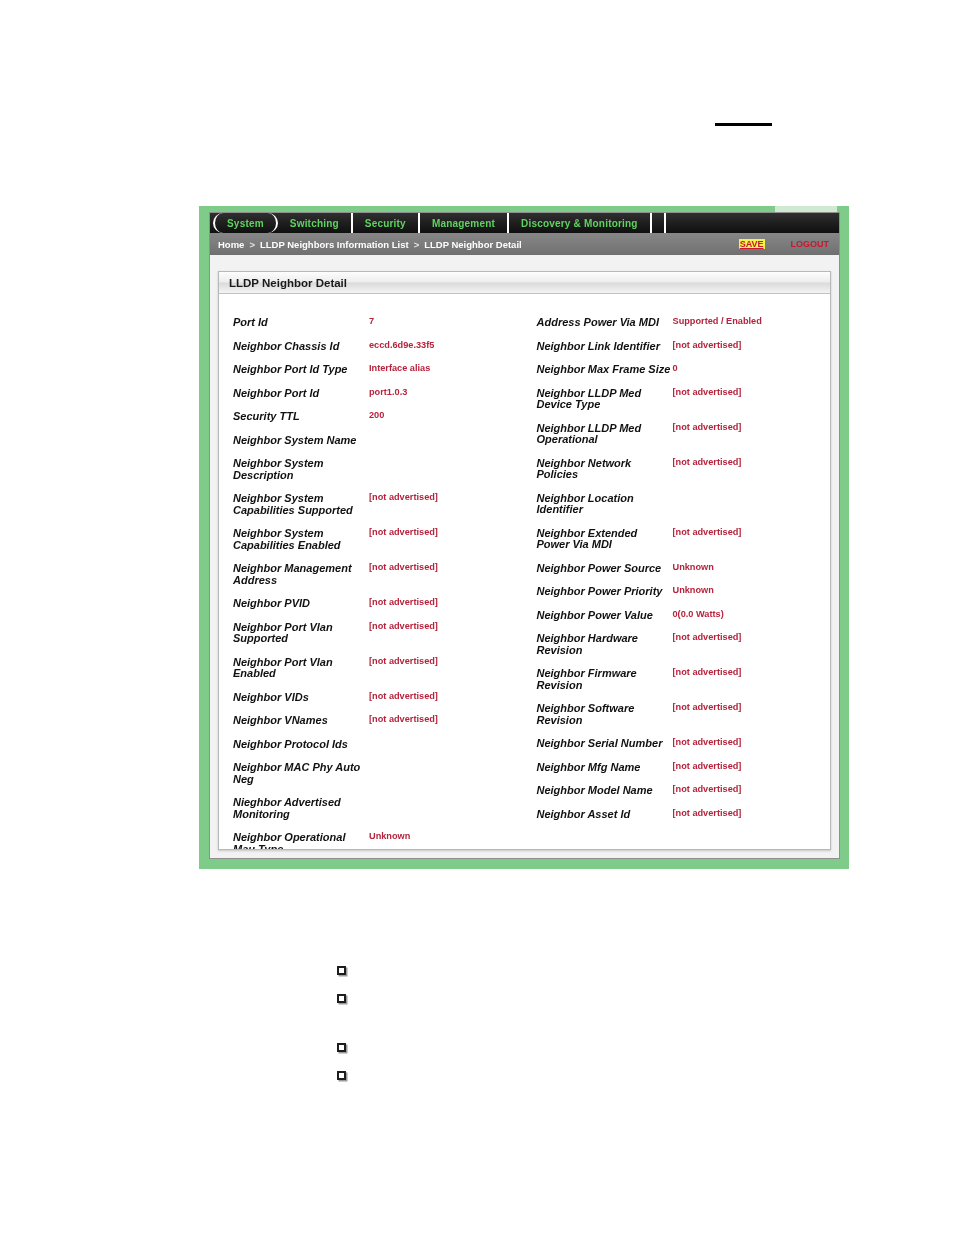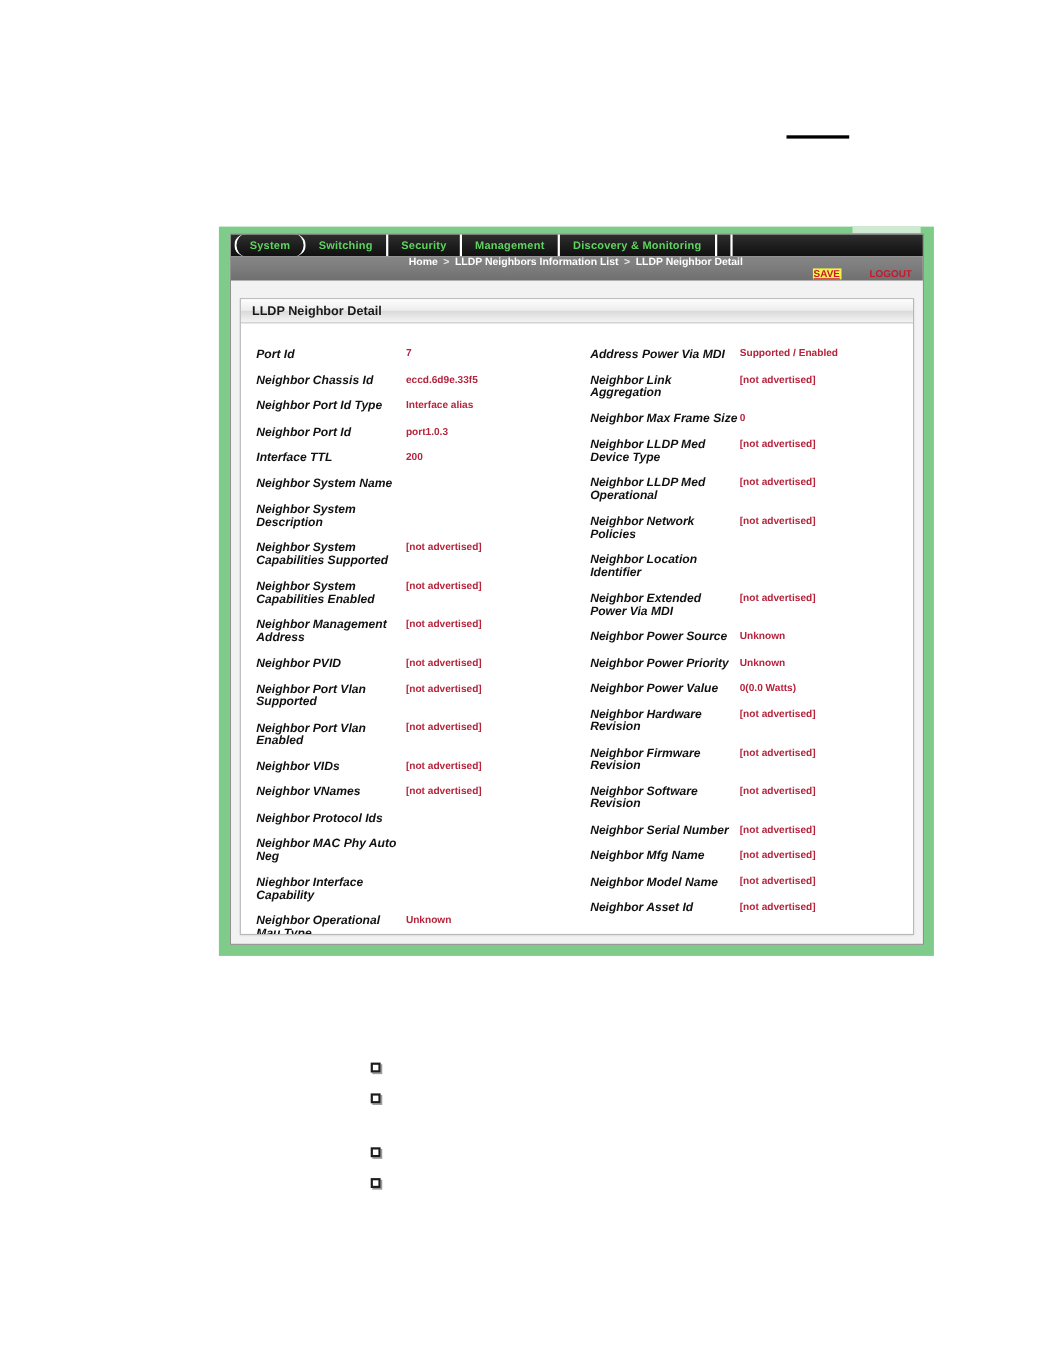--- a/index.html
+++ b/index.html
@@ -85,21 +85,20 @@
 
   
   #breadcrumb-bar {
     position: relative;
     height: 22px;
     background: linear-gradient(to bottom, #868686 0%, #7c7c7c 50%, #6f6f6f 100%);
     display: flex;
     align-items: center;
     padding: 0 10px 0 8px;
     box-sizing: border-box;
-    flex-direction: column;
   }
   #breadcrumb {
     display: flex;
     align-items: center;
     gap: 5px;
     font-size: 9.5px;
     font-weight: bold;
     color: #ffffff;
     white-space: nowrap;
   }
@@ -268,21 +267,21 @@
             </div>
             <div class="detail-row">
               <div class="detail-label">Neighbor Port Id Type</div>
               <div class="detail-value">Interface alias</div>
             </div>
             <div class="detail-row">
               <div class="detail-label">Neighbor Port Id</div>
               <div class="detail-value">port1.0.3</div>
             </div>
             <div class="detail-row">
-              <div class="detail-label">Interface TTL</div>
+              <div class="detail-label">Security TTL</div>
               <div class="detail-value">200</div>
             </div>
             <div class="detail-row">
               <div class="detail-label">Neighbor System Name</div>
               <div class="detail-value"></div>
             </div>
             <div class="detail-row">
               <div class="detail-label">Neighbor System Description</div>
               <div class="detail-value"></div>
             </div>
@@ -320,35 +319,35 @@
             </div>
             <div class="detail-row">
               <div class="detail-label">Neighbor Protocol Ids</div>
               <div class="detail-value"></div>
             </div>
             <div class="detail-row">
               <div class="detail-label">Neighbor MAC Phy Auto Neg</div>
               <div class="detail-value"></div>
             </div>
             <div class="detail-row">
-              <div class="detail-label">Nieghbor Interface Capability</div>
+              <div class="detail-label">Nieghbor Advertised Monitoring</div>
               <div class="detail-value"></div>
             </div>
             <div class="detail-row">
               <div class="detail-label">Neighbor Operational Mau Type</div>
               <div class="detail-value">Unknown</div>
             </div>
           </div>
         <div class="detail-column" id="detail-column-right">
             <div class="detail-row">
               <div class="detail-label">Address Power Via MDI</div>
               <div class="detail-value">Supported / Enabled</div>
             </div>
             <div class="detail-row">
-              <div class="detail-label">Neighbor Link Aggregation</div>
+              <div class="detail-label">Neighbor Link Identifier</div>
               <div class="detail-value">[not advertised]</div>
             </div>
             <div class="detail-row">
               <div class="detail-label">Neighbor Max Frame Size</div>
               <div class="detail-value">0</div>
             </div>
             <div class="detail-row">
               <div class="detail-label">Neighbor LLDP Med Device Type</div>
               <div class="detail-value">[not advertised]</div>
             </div>

